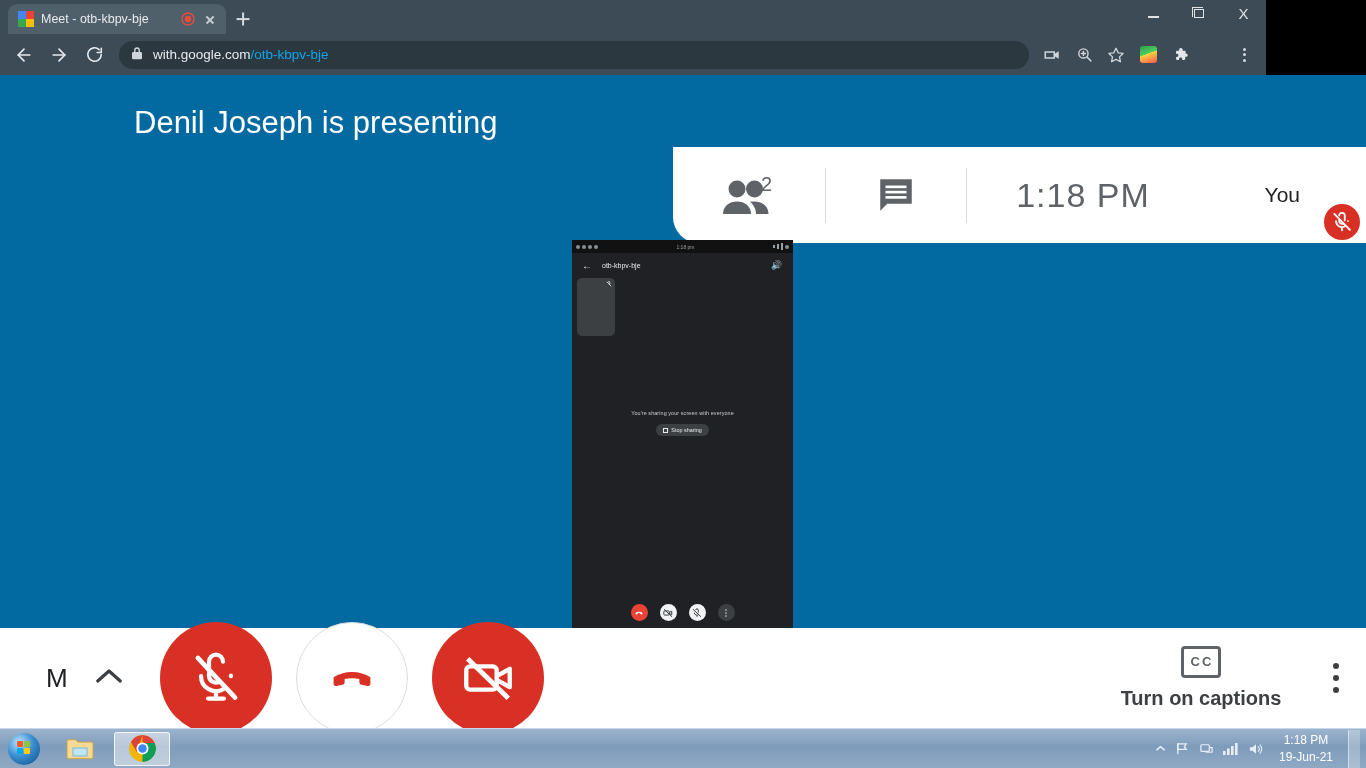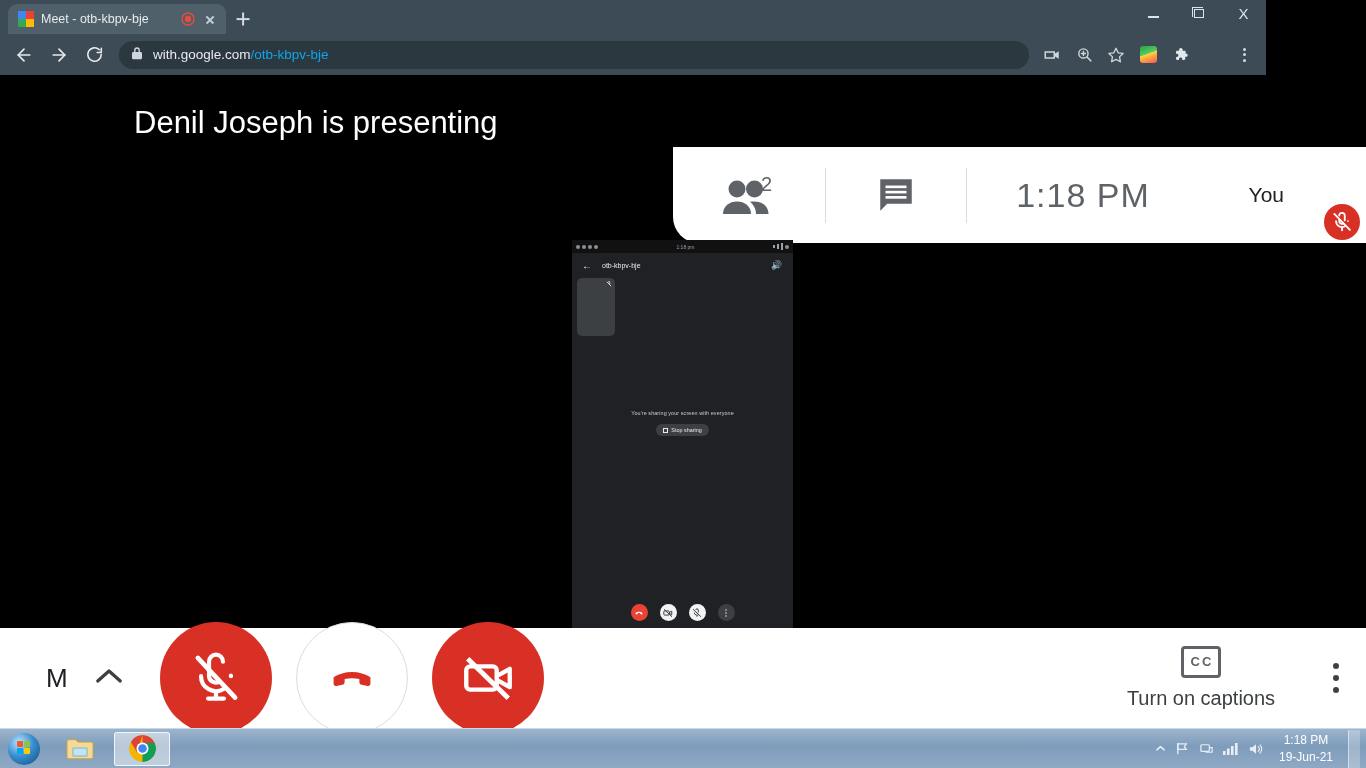--- a/index.html
+++ b/index.html
@@ -86,21 +86,21 @@
   .avphoto { width:100%; height:100%; position:relative; background:#6ec8d8; overflow:hidden; }
   .avphoto .sky { position:absolute; inset:0 0 52% 0; background:linear-gradient(#54c4d8,#7fd6e2); }
   .avphoto .sea { position:absolute; left:0; right:0; top:40%; height:22%; background:#1d6f86; }
   .avphoto .sand { position:absolute; left:0; right:0; bottom:0; height:44%;
                    background:linear-gradient(#d79a56,#e8b877); }
   .avphoto .bike { position:absolute; left:16%; bottom:14%; width:70%; height:44%; }
   .avphoto .rider { position:absolute; left:22%; top:22%; width:14%; height:34%;
                     background:#17222b; border-radius:40% 40% 20% 20%; }
 
   
-  .meet { position:relative; width:1366px; height:653px; background:#000000; overflow:hidden; }
+  .meet { position:relative; width:1366px; height:653px; background:#0369a1; overflow:hidden; }
 
   .presenting-label {
     position:absolute; left:0; top:0; height:96px; display:flex; align-items:center;
     gap:22px; padding-left:48px;
   }
   .pl-avatar { width:64px; height:64px; border-radius:50%; overflow:hidden; flex:none; }
   .pl-text { color:#fff; font-size:31px; font-weight:400; white-space:nowrap; }
 
   .header-panel {
     position:absolute; left:673px; top:72px; width:693px; height:96px;
@@ -114,21 +114,21 @@
   }
   .hp-people { width:152px; position:relative; }
   .hp-people .cnt {
     position:absolute; font-size:20px; color:#5f6368; top:26px; left:88px;
   }
   .hp-chat { width:140px; }
   .hp-divider { width:1px; height:55px; background:#dadce0; flex:none; }
   .hp-time { width:232px; font-size:34px; color:#5f6368; letter-spacing:1px; }
   .hp-right {
     position:absolute; right:0; top:0; height:100%; display:flex;
-    align-items:center; gap:16px; padding-right:0;
+    align-items:center; gap:0; padding-right:0;
   }
   .you-label { font-size:21px; color:#202124; margin-right:8px; }
   .you-avatar { width:58px; height:58px; border-radius:50%; overflow:hidden; flex:none; }
   .mic-badge {
     position:absolute; right:4px; top:54px; width:36px; height:36px;
     border-radius:50%; background:#d93025; display:flex; align-items:center; justify-content:center;
   }
 
   
   .shared {
@@ -195,21 +195,21 @@
     display:flex; align-items:center; justify-content:center; flex:none;
   }
   .cb-round.red { background:#d93025; }
   .cb-round.outline { background:#fff; border:1px solid #dadce0; }
 
   .cb-right { display:flex; align-items:center; }
   .cb-action {
     display:flex; flex-direction:column; align-items:center; justify-content:center;
     color:#3c4043; gap:8px;
   }
-  .cb-action .lbl { font-size:20px; color:#3c4043; text-align:right; line-height:1.25; }
+  .cb-action .lbl { font-size:20px; color:#3c4043; text-align:right; line-height:1.25;font-weight:bold; }
   .cc-box {
     width:40px; height:32px; border:3px solid #5f6368; border-radius:4px;
     display:flex; align-items:center; justify-content:center; gap:2px;
   }
   .cc-box span { font-size:13px; font-weight:700; color:#5f6368; letter-spacing:0px; }
   .present-box {
     width:46px; height:42px; border:3px solid #3c4043; border-radius:4px;
     display:flex; align-items:center; justify-content:center;
   }
   .cb-kebab { width:60px; display:flex; flex-direction:column; align-items:center; gap:6px; }

